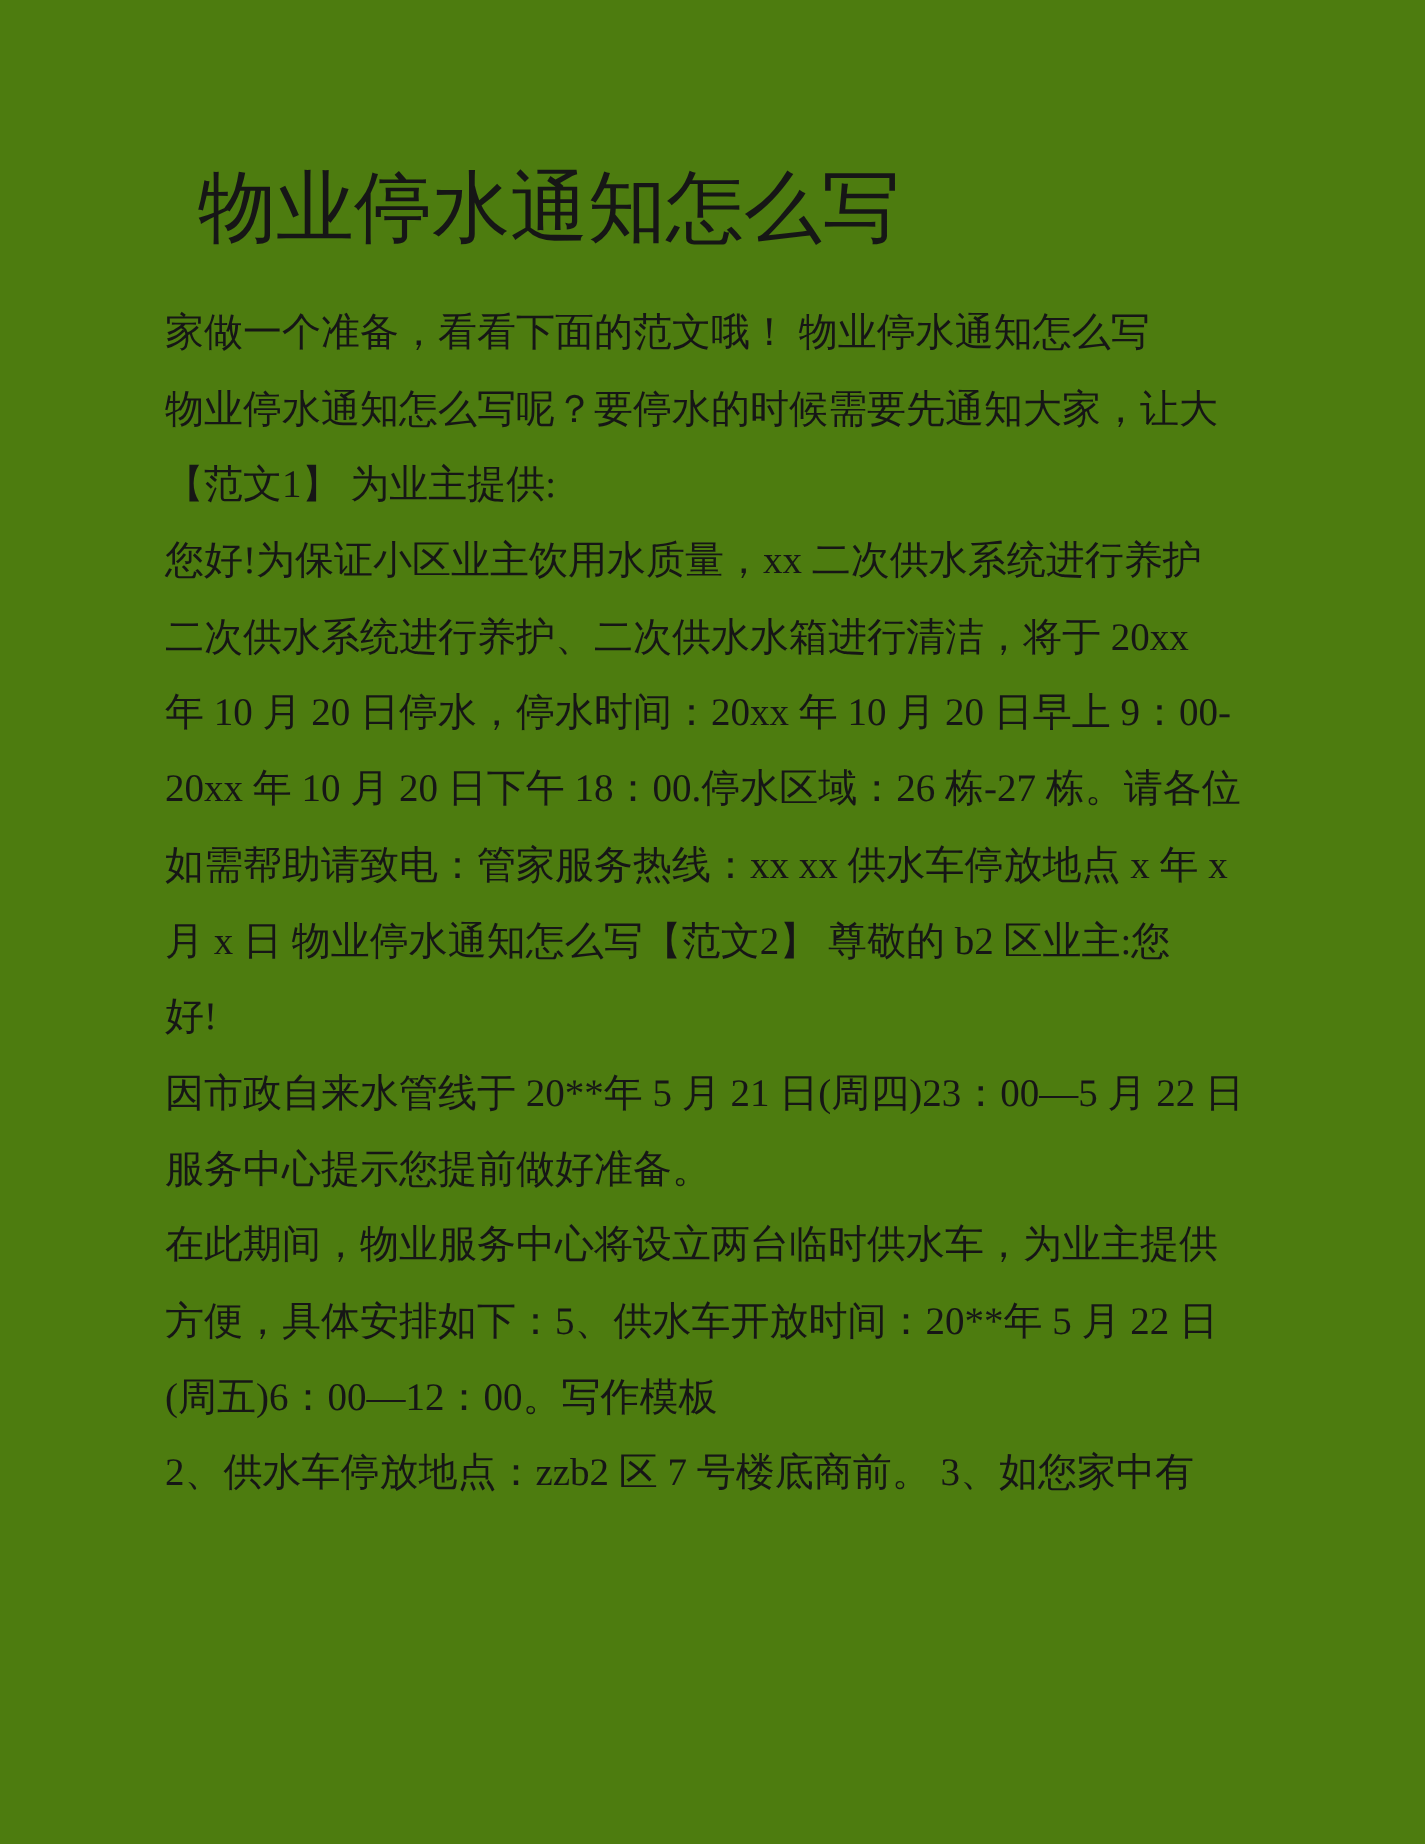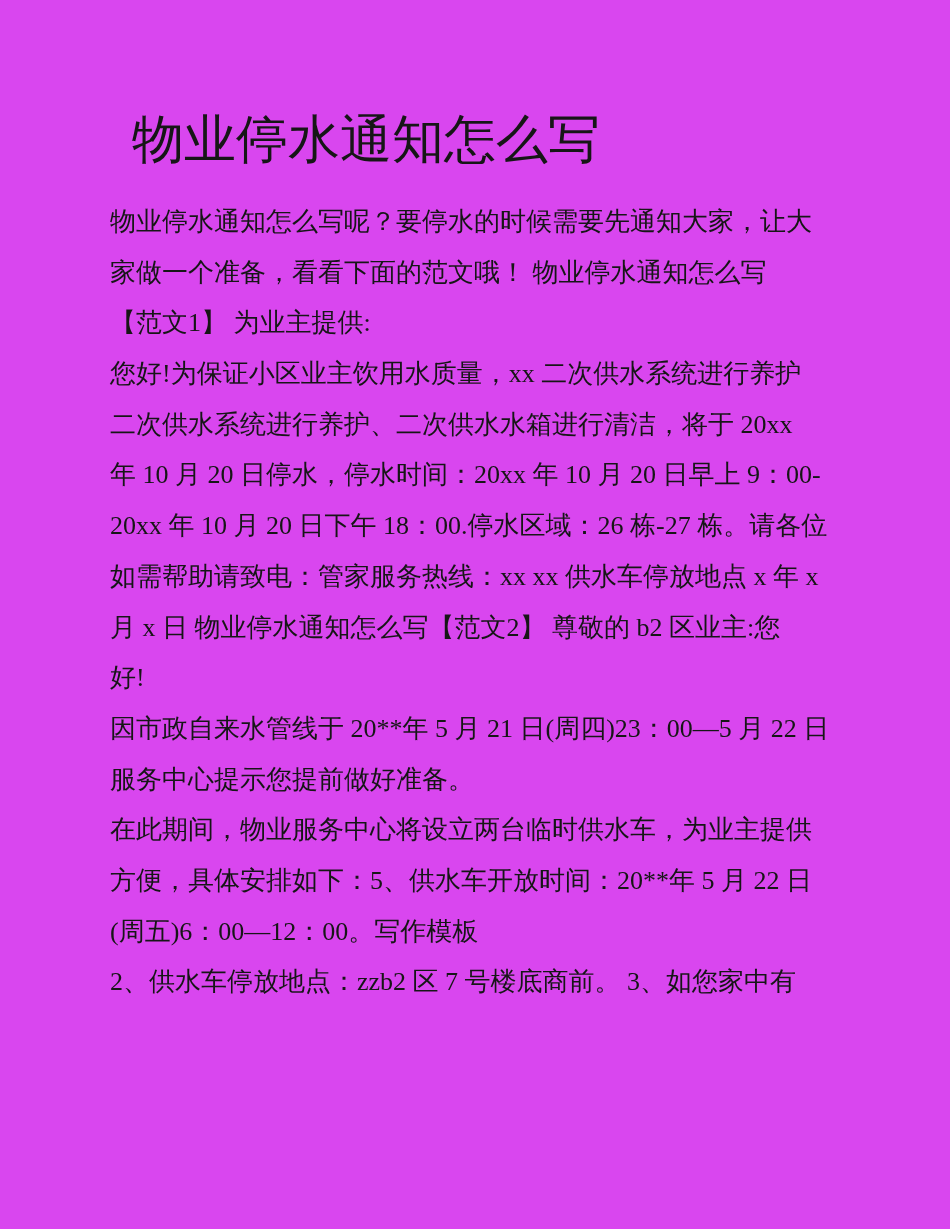--- a/index.html
+++ b/index.html
@@ -4,21 +4,21 @@
 <style>
   html, body {
     margin: 0;
     padding: 0;
     background: #ffffff;
   }
   .page {
     position: relative;
     width: 950px;
     height: 1229px;
-    background: #d946ef;
+    background: #4d7c0f;
     overflow: hidden;
     font-family: "Liberation Serif", "DejaVu Serif", serif;
     color: #161616;
   }
   .doc-title {
     position: absolute;
     left: 132px;
     top: 108px;
     margin: 0;
     font-size: 52px;
@@ -40,22 +40,22 @@
     letter-spacing: 0px;
     white-space: pre;
   }
 </style>
 </head>
 <body>
 
 <div class="page">
   <h1 class="doc-title">物业停水通知怎么写</h1>
   <div class="doc-body">
+      <div class="doc-line">家做一个准备，看看下面的范文哦！ 物业停水通知怎么写</div>
       <div class="doc-line">物业停水通知怎么写呢？要停水的时候需要先通知大家，让大</div>
-      <div class="doc-line">家做一个准备，看看下面的范文哦！ 物业停水通知怎么写</div>
       <div class="doc-line">【范文1】 为业主提供:</div>
       <div class="doc-line">您好!为保证小区业主饮用水质量，xx 二次供水系统进行养护</div>
       <div class="doc-line">二次供水系统进行养护、二次供水水箱进行清洁，将于 20xx</div>
       <div class="doc-line">年 10 月 20 日停水，停水时间：20xx 年 10 月 20 日早上 9：00-</div>
       <div class="doc-line">20xx 年 10 月 20 日下午 18：00.停水区域：26 栋-27 栋。请各位</div>
       <div class="doc-line">如需帮助请致电：管家服务热线：xx xx 供水车停放地点 x 年 x</div>
       <div class="doc-line">月 x 日 物业停水通知怎么写【范文2】 尊敬的 b2 区业主:您</div>
       <div class="doc-line">好!</div>
       <div class="doc-line">因市政自来水管线于 20**年 5 月 21 日(周四)23：00—5 月 22 日</div>
       <div class="doc-line">服务中心提示您提前做好准备。</div>

